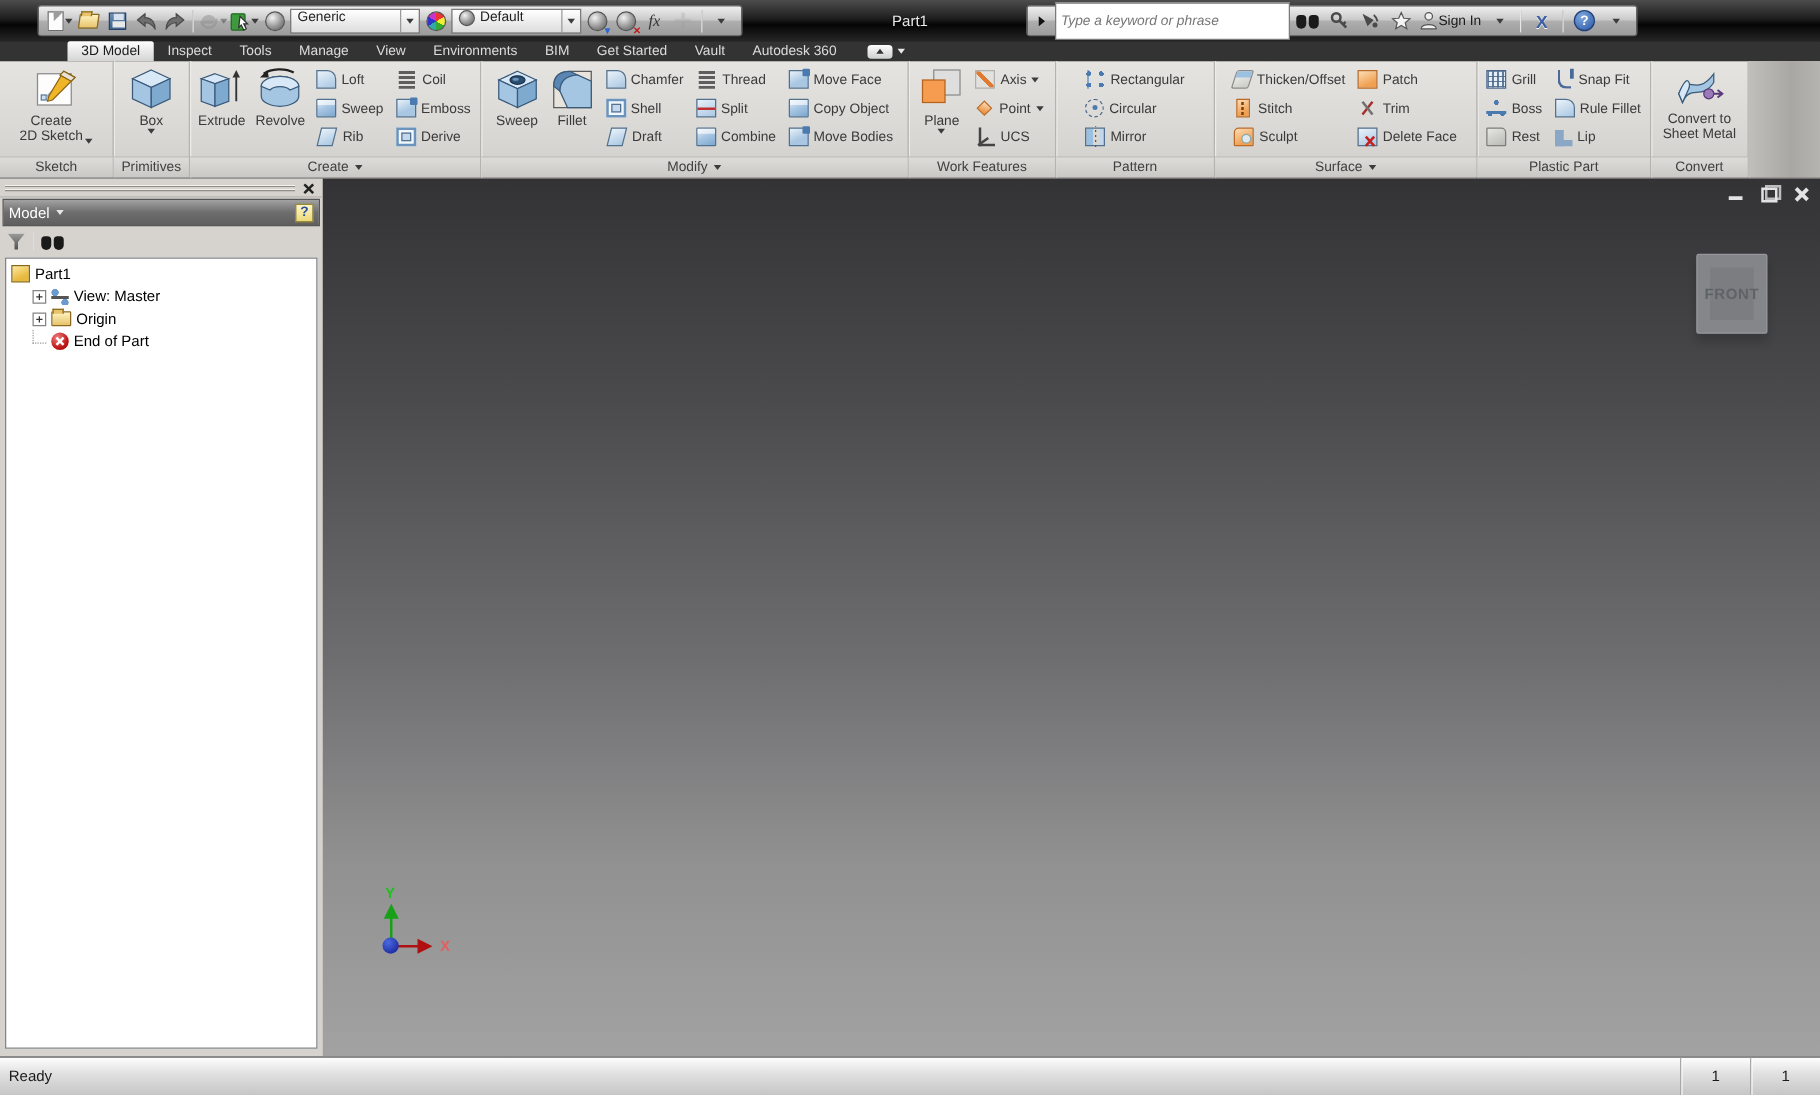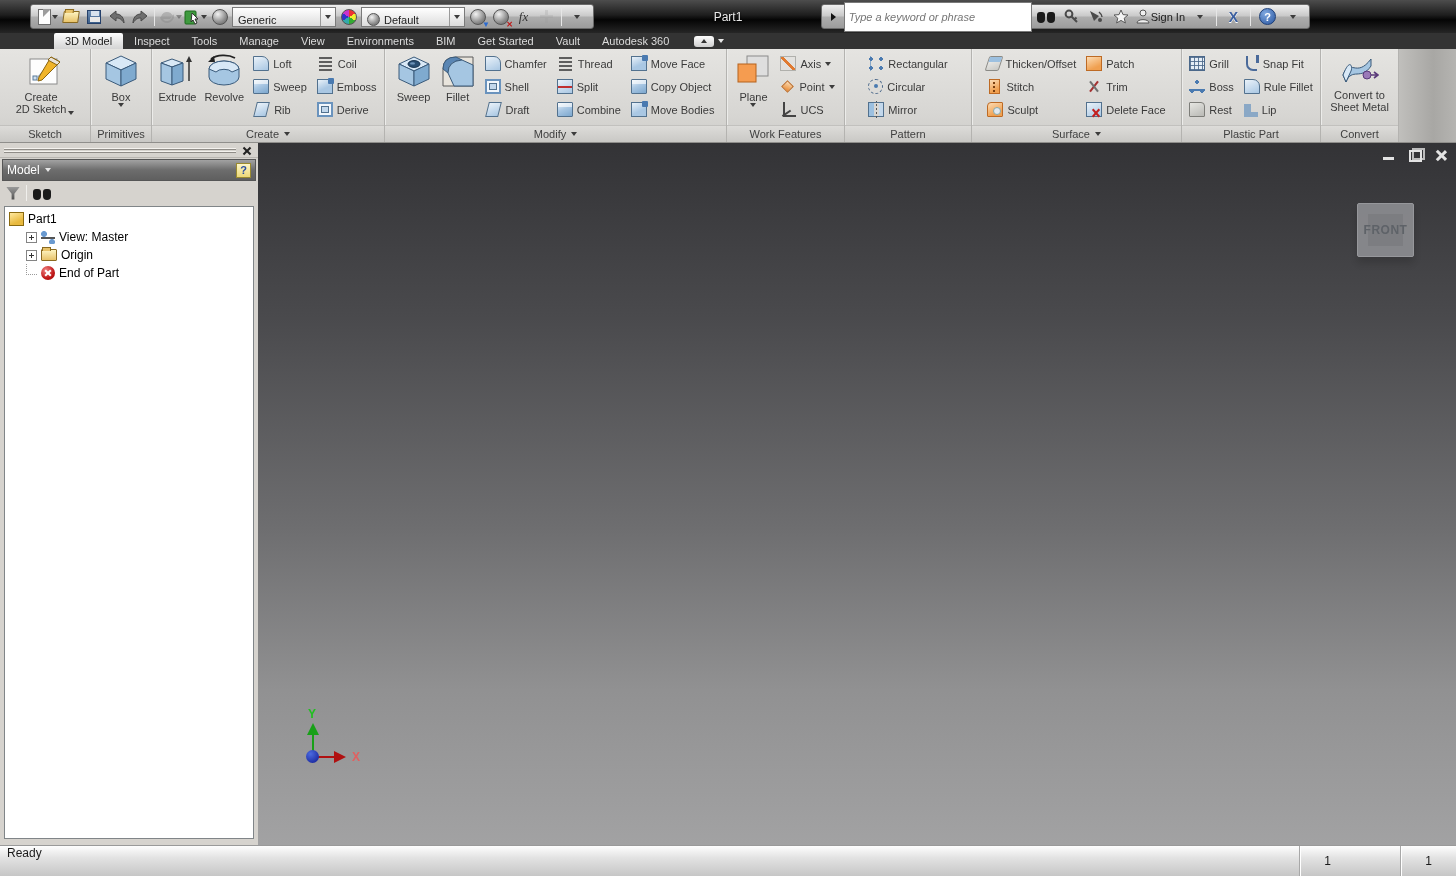--- a/index.html
+++ b/index.html
@@ -9,21 +9,21 @@
   
   .titlebar { position:absolute; left:0; top:0; width:1456px; height:33px;
     background:linear-gradient(180deg,#4d4d4d 0%,#1e1e1e 45%,#050505 60%,#262626 100%); }
   .qat { position:absolute; left:30px; top:4px; height:25px; display:flex; align-items:center; gap:2px;
     background:linear-gradient(180deg,#efefef 0%,#c9c9c9 48%,#aeaeae 52%,#9c9c9c 100%);
     border:1px solid #6a6a6a; border-radius:3px; padding:0 6px; }
   .qbtn { height:21px; min-width:21px; display:flex; align-items:center; justify-content:center; gap:1px; border-radius:2px; cursor:default; }
   .qsep { width:1px; height:18px; background:#8a8a8a; border-right:1px solid #e6e6e6; margin:0 2px; }
   .tri-down { width:0; height:0; border-left:3px solid transparent; border-right:3px solid transparent; border-top:4px solid #3c3c3c; display:inline-block; }
   .tri-down.lite { border-top-color:#e8e8e8; }
-  .combo { display:flex; align-items:flex-end; height:20px; background:linear-gradient(180deg,#fff,#dcdcdc); border:1px solid #7a7a7a; width:104px; padding-left:5px; font-size:11px; color:#222; }
+  .combo { display:flex; align-items:flex-start; height:20px; background:linear-gradient(180deg,#fff,#dcdcdc); border:1px solid #7a7a7a; width:104px; padding-left:5px; font-size:11px; color:#222; }
   .combo .carrow { margin-left:auto; width:15px; height:18px; display:flex; align-items:center; justify-content:center; border-left:1px solid #9a9a9a; }
   .doc-title { position:absolute; left:0; right:0; top:0; height:33px; display:flex; align-items:center; justify-content:center; color:#e9e9e9; font-size:12px; text-shadow:0 1px 2px #000; pointer-events:none; }
   .infocenter { position:absolute; right:146px; top:4px; height:25px; display:flex; align-items:center; gap:4px;
     background:linear-gradient(180deg,#efefef 0%,#c9c9c9 48%,#aeaeae 52%,#9c9c9c 100%);
     border:1px solid #6a6a6a; border-radius:3px; padding:0 6px; }
   .search-toggle { width:12px; height:18px; display:flex; align-items:center; justify-content:center; }
   .tri-right { width:0; height:0; border-top:4px solid transparent; border-bottom:4px solid transparent; border-left:5px solid #111; }
   .searchbox { width:188px; height:19px; border:1px solid #7a7a7a; background:#fff; font-style:italic; color:#555; font-size:11px; padding:14px 4px; font-family:"Liberation Sans",sans-serif; }
   .ic-signin-label { color:#1a1a1a; font-size:11px; }
   .xchg { width:20px; height:16px; color:#3b5fa0; font-weight:bold; font-size:14px; text-align:center; text-shadow:0 1px 0 #fff; }
@@ -144,21 +144,21 @@
   .viewport { position:absolute; left:258px; top:0; width:1198px; height:702px;
     background:linear-gradient(180deg,#333336 0%,#4a4a4d 25%,#6e6e70 55%,#919192 78%,#a2a2a3 100%); }
   .winctl { position:absolute; right:8px; top:6px; display:flex; gap:12px; align-items:center; }
   .wbtn { width:14px; height:12px; position:relative; cursor:default; }
   .w-min::after { content:""; position:absolute; left:1px; bottom:1px; width:11px; height:3px; background:#e3e3e3; }
   .w-rest::after { content:""; position:absolute; left:1px; top:1px; width:9px; height:8px; border:2px solid #e3e3e3; }
   .w-rest::before { content:""; position:absolute; left:4px; top:-1px; width:9px; height:8px; border:2px solid #bdbdbd; }
   .w-close::before,.w-close::after { content:""; position:absolute; left:6px; top:0; width:2.5px; height:13px; background:#e3e3e3; }
   .w-close::before { transform:rotate(45deg); }
   .w-close::after { transform:rotate(-45deg); }
-  .viewcube { position:absolute; right:42px; top:60px; width:57px; height:54px; background:#8f9094; border:1px solid #a3a4a8;
+  .viewcube { position:absolute; right:42px; top:60px; width:57px; height:64px; background:#8f9094; border:1px solid #a3a4a8;
     border-radius:2px; display:flex; align-items:center; justify-content:center; opacity:.88; box-shadow:0 6px 8px rgba(0,0,0,.18); }
   .viewcube .inner { position:absolute; inset:10px; background:#85868a; }
   .viewcube span { position:relative; color:#63686e; font-weight:bold; font-size:12px; letter-spacing:.5px; }
   .triad { position:absolute; left:46px; bottom:78px; width:70px; height:60px; }
   .triad .ax-x { position:absolute; left:6px; bottom:9px; width:28px; height:2px; background:#b01010; }
   .triad .ah-x { position:absolute; left:30px; bottom:4px; width:0; height:0; border-top:6px solid transparent; border-bottom:6px solid transparent; border-left:12px solid #b01010; }
   .triad .lb-x { position:absolute; left:48px; bottom:3px; color:#e26060; font-size:12px; font-weight:bold; }
   .triad .ax-y { position:absolute; left:8px; bottom:10px; width:2px; height:26px; background:#18a018; }
   .triad .ah-y { position:absolute; left:3px; bottom:32px; width:0; height:0; border-left:6px solid transparent; border-right:6px solid transparent; border-bottom:12px solid #18a018; }
   .triad .lb-y { position:absolute; left:4px; bottom:46px; color:#20c020; font-size:12px; font-weight:bold; }
@@ -199,21 +199,21 @@
       radial-gradient(circle 3px at 11px 11px,#6a9ad0 95%,rgba(0,0,0,0)); }
   .t-folder { width:16px; height:12px; flex:none; background:linear-gradient(180deg,#fdf3c0,#e8c36a); border:1px solid #8a6a20; border-radius:1px; position:relative; }
   .t-folder::before { content:""; position:absolute; left:0; top:-3px; width:7px; height:3px; background:#e8c36a; border:1px solid #8a6a20; border-bottom:none; }
   .t-end { width:14px; height:14px; flex:none; border-radius:50%; background:radial-gradient(circle at 35% 30%,#f08080,#c01818 60%,#900); position:relative; }
   .t-end::before,.t-end::after { content:""; position:absolute; left:6px; top:3px; width:2px; height:8px; background:#fff; }
   .t-end::before { transform:rotate(45deg); } .t-end::after { transform:rotate(-45deg); }
 
   
   .statusbar { position:absolute; left:0; top:845px; width:1456px; height:31px;
     background:linear-gradient(180deg,#fefefe 0%,#e2e2e2 40%,#c6c6c6 100%); border-top:1px solid #9a9a9a;
-    display:flex; align-items:flex-start; color:#1a1a1a; font-size:12px;gap:45px; }
+    display:flex; align-items:center; color:#1a1a1a; font-size:12px; }
   .status-msg { padding-left:7px; flex:1; }
   .s-cell { width:56px; height:100%; display:flex; align-items:center; justify-content:center; border-left:1px solid #a8a8a8; box-shadow:inset 1px 0 0 #fff; }
 </style>
 </head>
 <body>
 
 <div class="titlebar">
   <div class="doc-title">Part1</div>
 
   <div class="qat">

